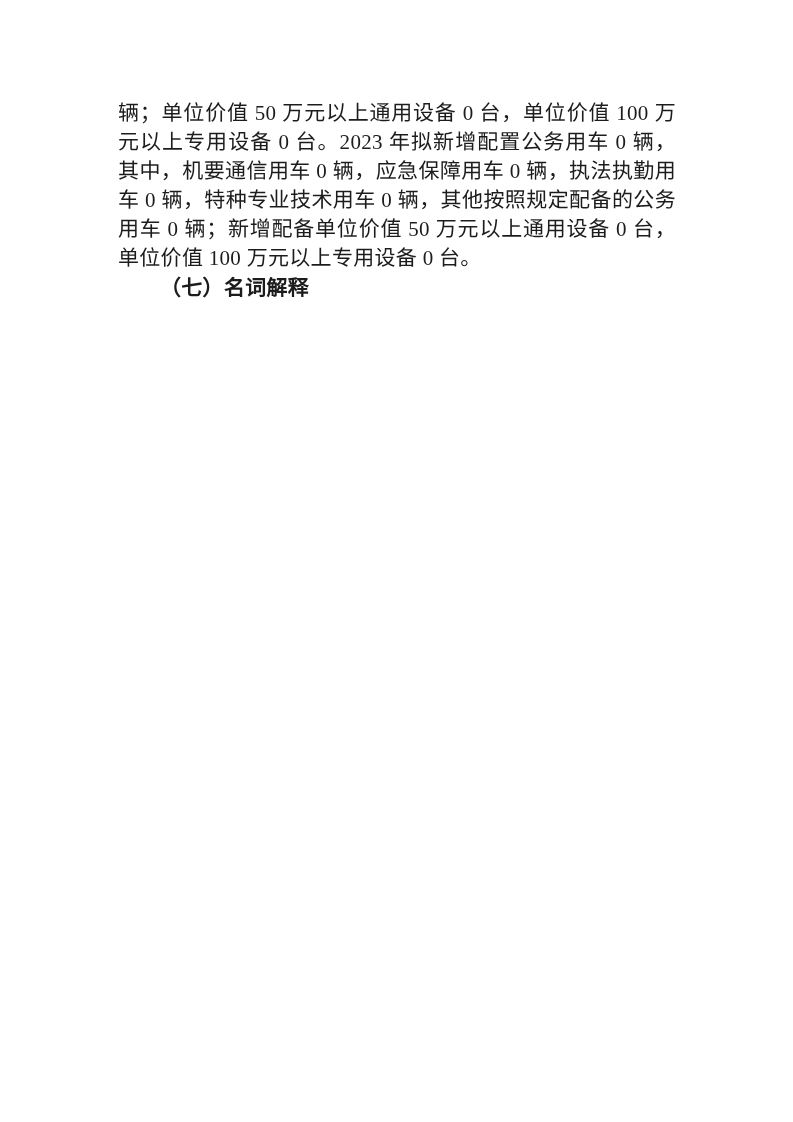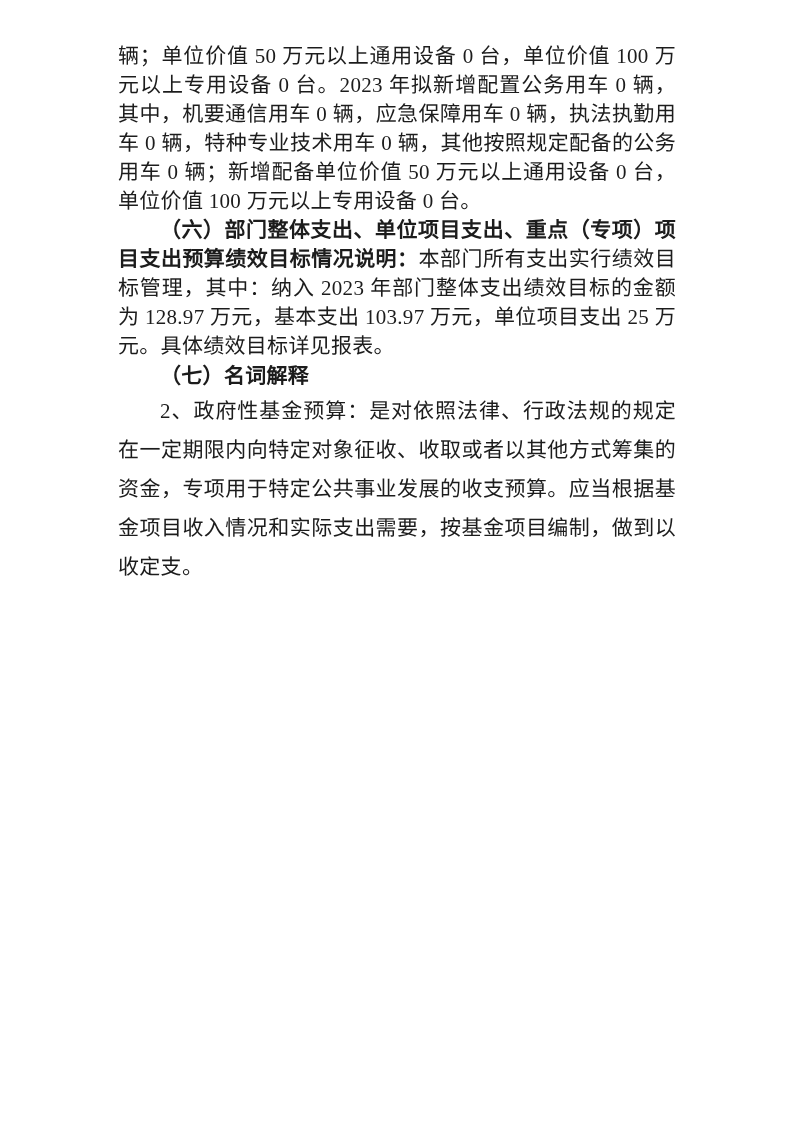--- a/index.html
+++ b/index.html
@@ -15,21 +15,21 @@
     height: 1122px;
     background: var(--page-bg);
     color: var(--text-color);
     font-family: "Liberation Serif", "DejaVu Serif", serif;
     overflow: hidden;
   }
   .page {
     box-sizing: border-box;
     width: 793px;
     height: 1092px;
-    padding: 42px 117px 60px 118px;
+    padding: 99px 117px 60px 118px;
     background: var(--page-bg);
   }
   .para {
     margin: 0;
     font-size: 21px;
     text-align: justify;
     text-justify: inter-ideograph;
     word-break: break-all;
     letter-spacing: 0.3px;
   }
@@ -46,20 +46,18 @@
     line-height: 31px;
   }
 </style>
 </head>
 <body>
 
 <div class="page">
 
   <p class="para pitch-sm">辆；单位价值 50 万元以上通用设备 0 台，单位价值 100 万元以上专用设备 0 台。2023 年拟新增配置公务用车 0 辆，其中，机要通信用车 0 辆，应急保障用车 0 辆，执法执勤用车 0 辆，特种专业技术用车 0 辆，其他按照规定配备的公务用车 0 辆；新增配备单位价值 50 万元以上通用设备 0 台，单位价值 100 万元以上专用设备 0 台。</p>
 
-  <p class="para pitch-sm indent"><span class="bold-seg">（六）部门整体支出、单位项目支出、重点（专项）项目支出预算绩效目标情况说明：</span><span>本部门所有支出实行绩效目标管理，其中：纳入 2023 年部门整体支出绩效目标的金额为 128.97 万元，基本支出 103.97 万元，单位项目支出 25 万元。具体绩效目标详见报表。</span></p>
 
   <p class="para heading-line indent">（七）名词解释</p>
 
 
-  <p class="para pitch-lg indent">2、政府性基金预算：是对依照法律、行政法规的规定在一定期限内向特定对象征收、收取或者以其他方式筹集的资金，专项用于特定公共事业发展的收支预算。应当根据基金项目收入情况和实际支出需要，按基金项目编制，做到以收定支。</p>
 
 </div>
 
 </body></html>

